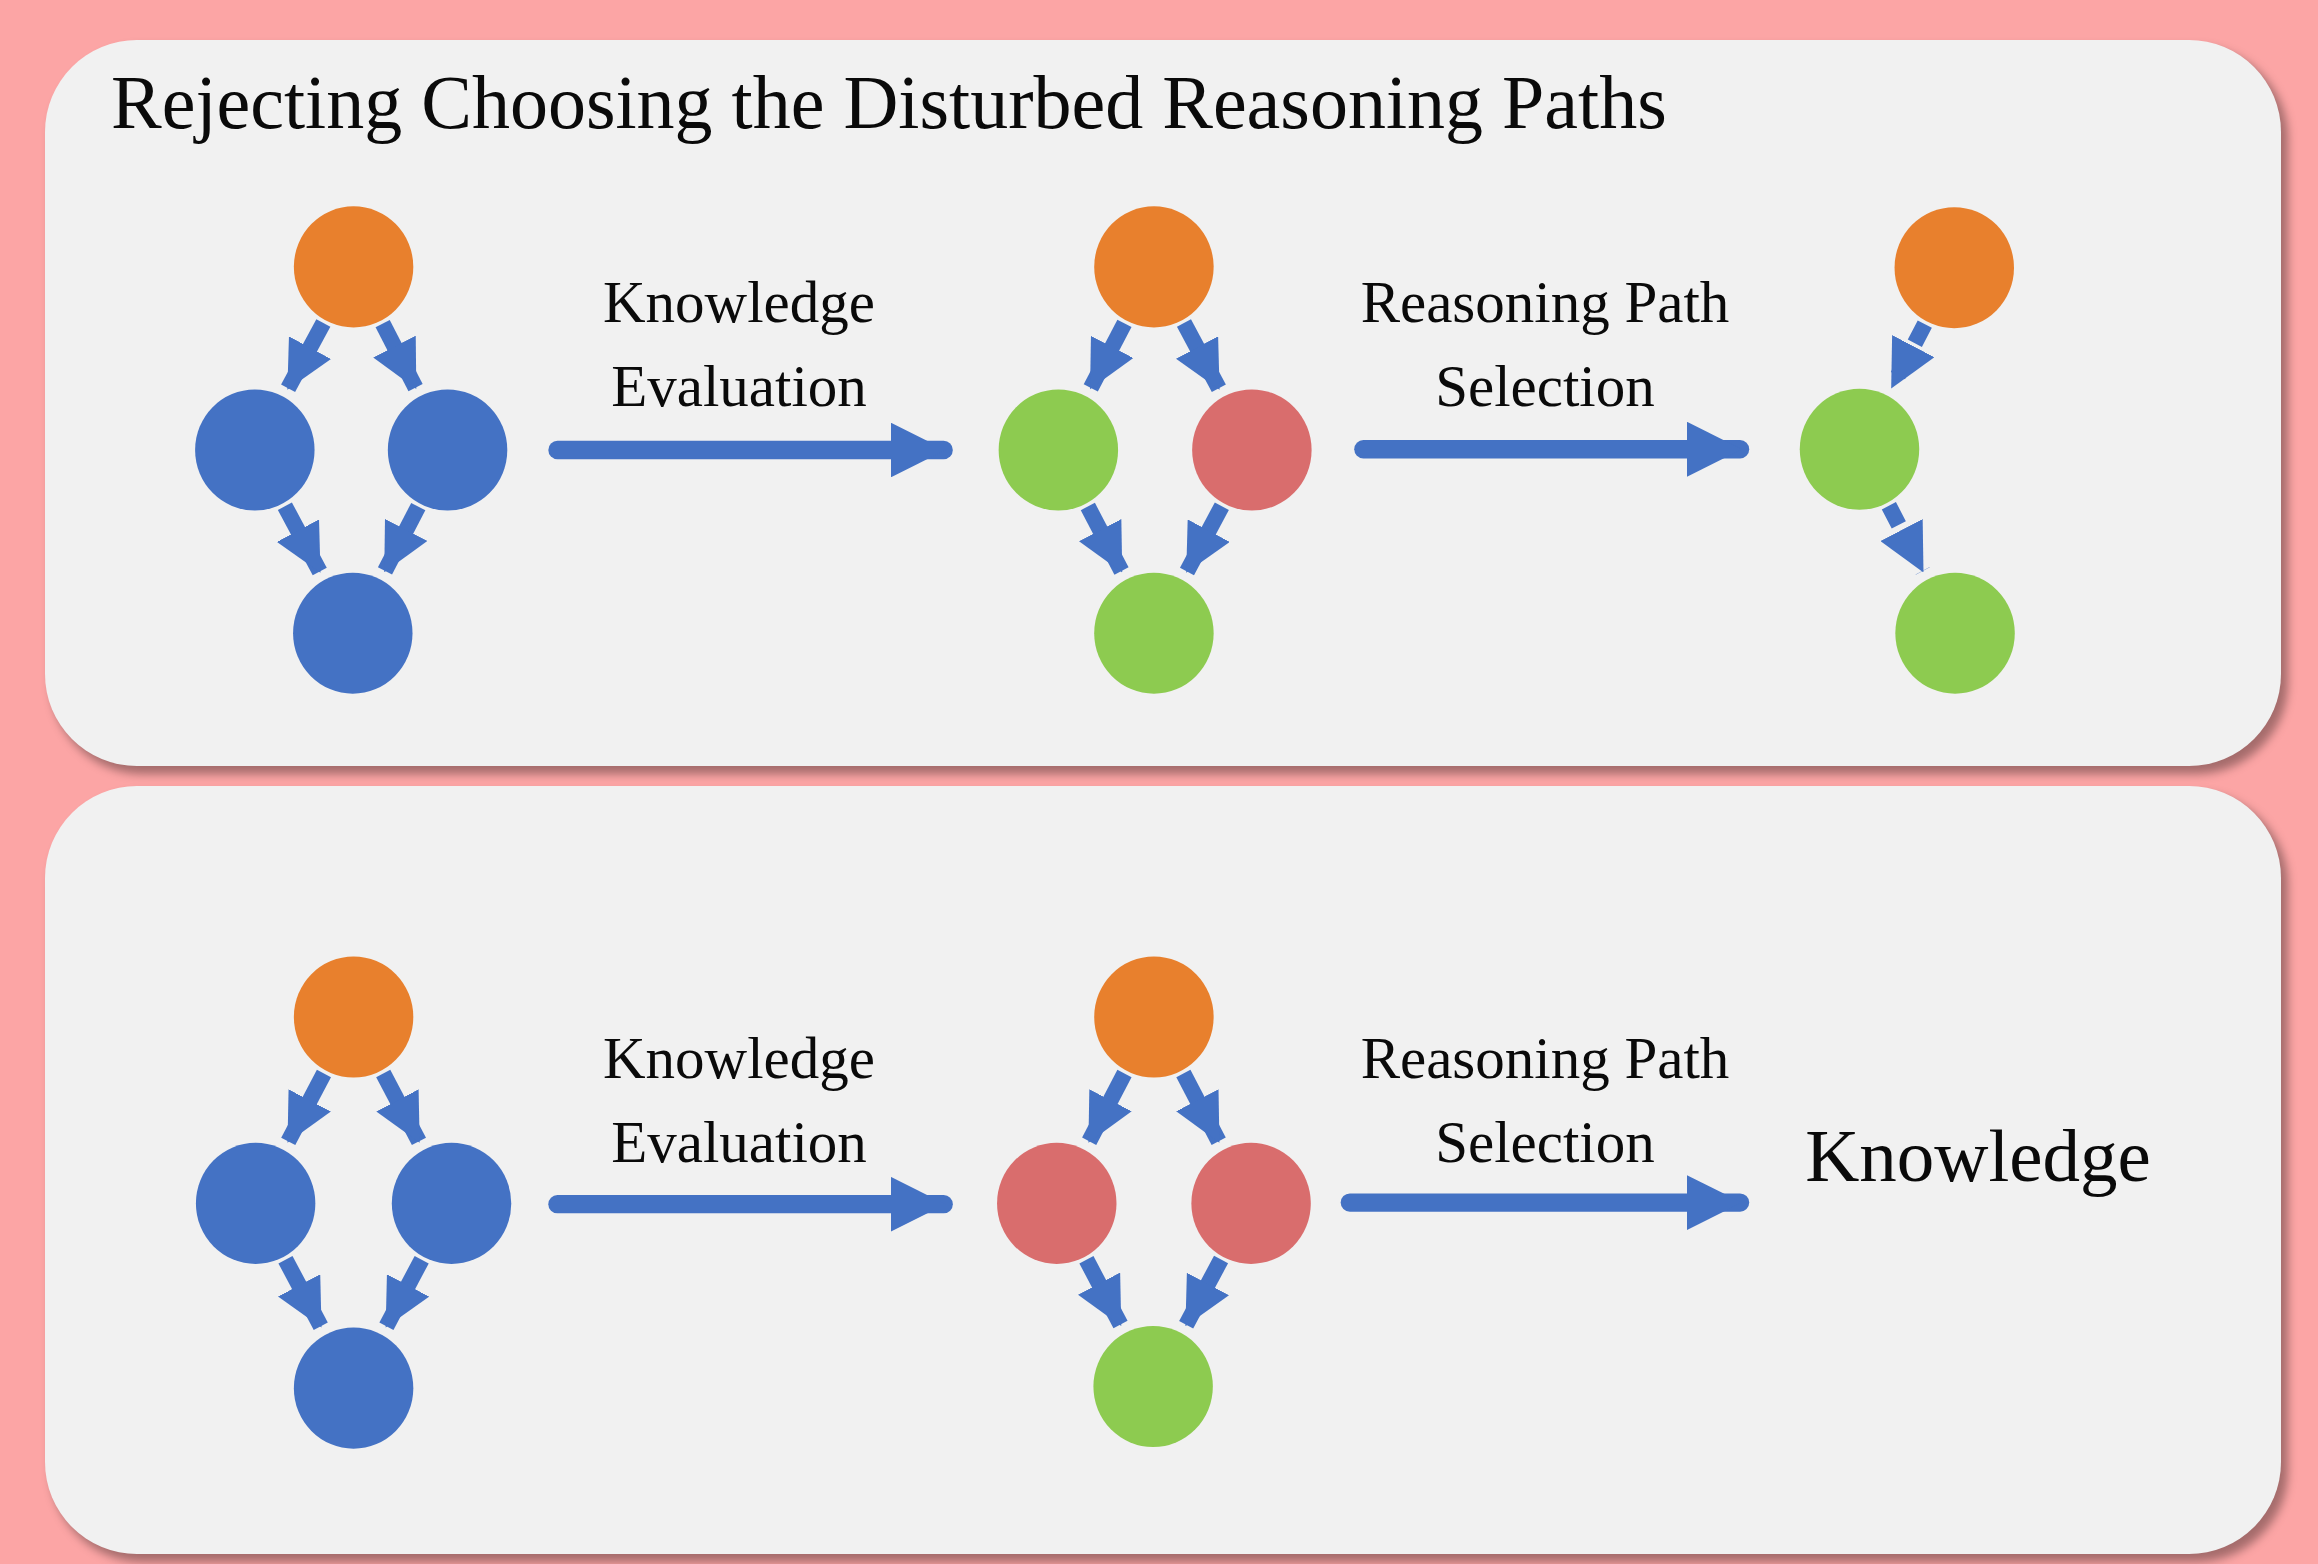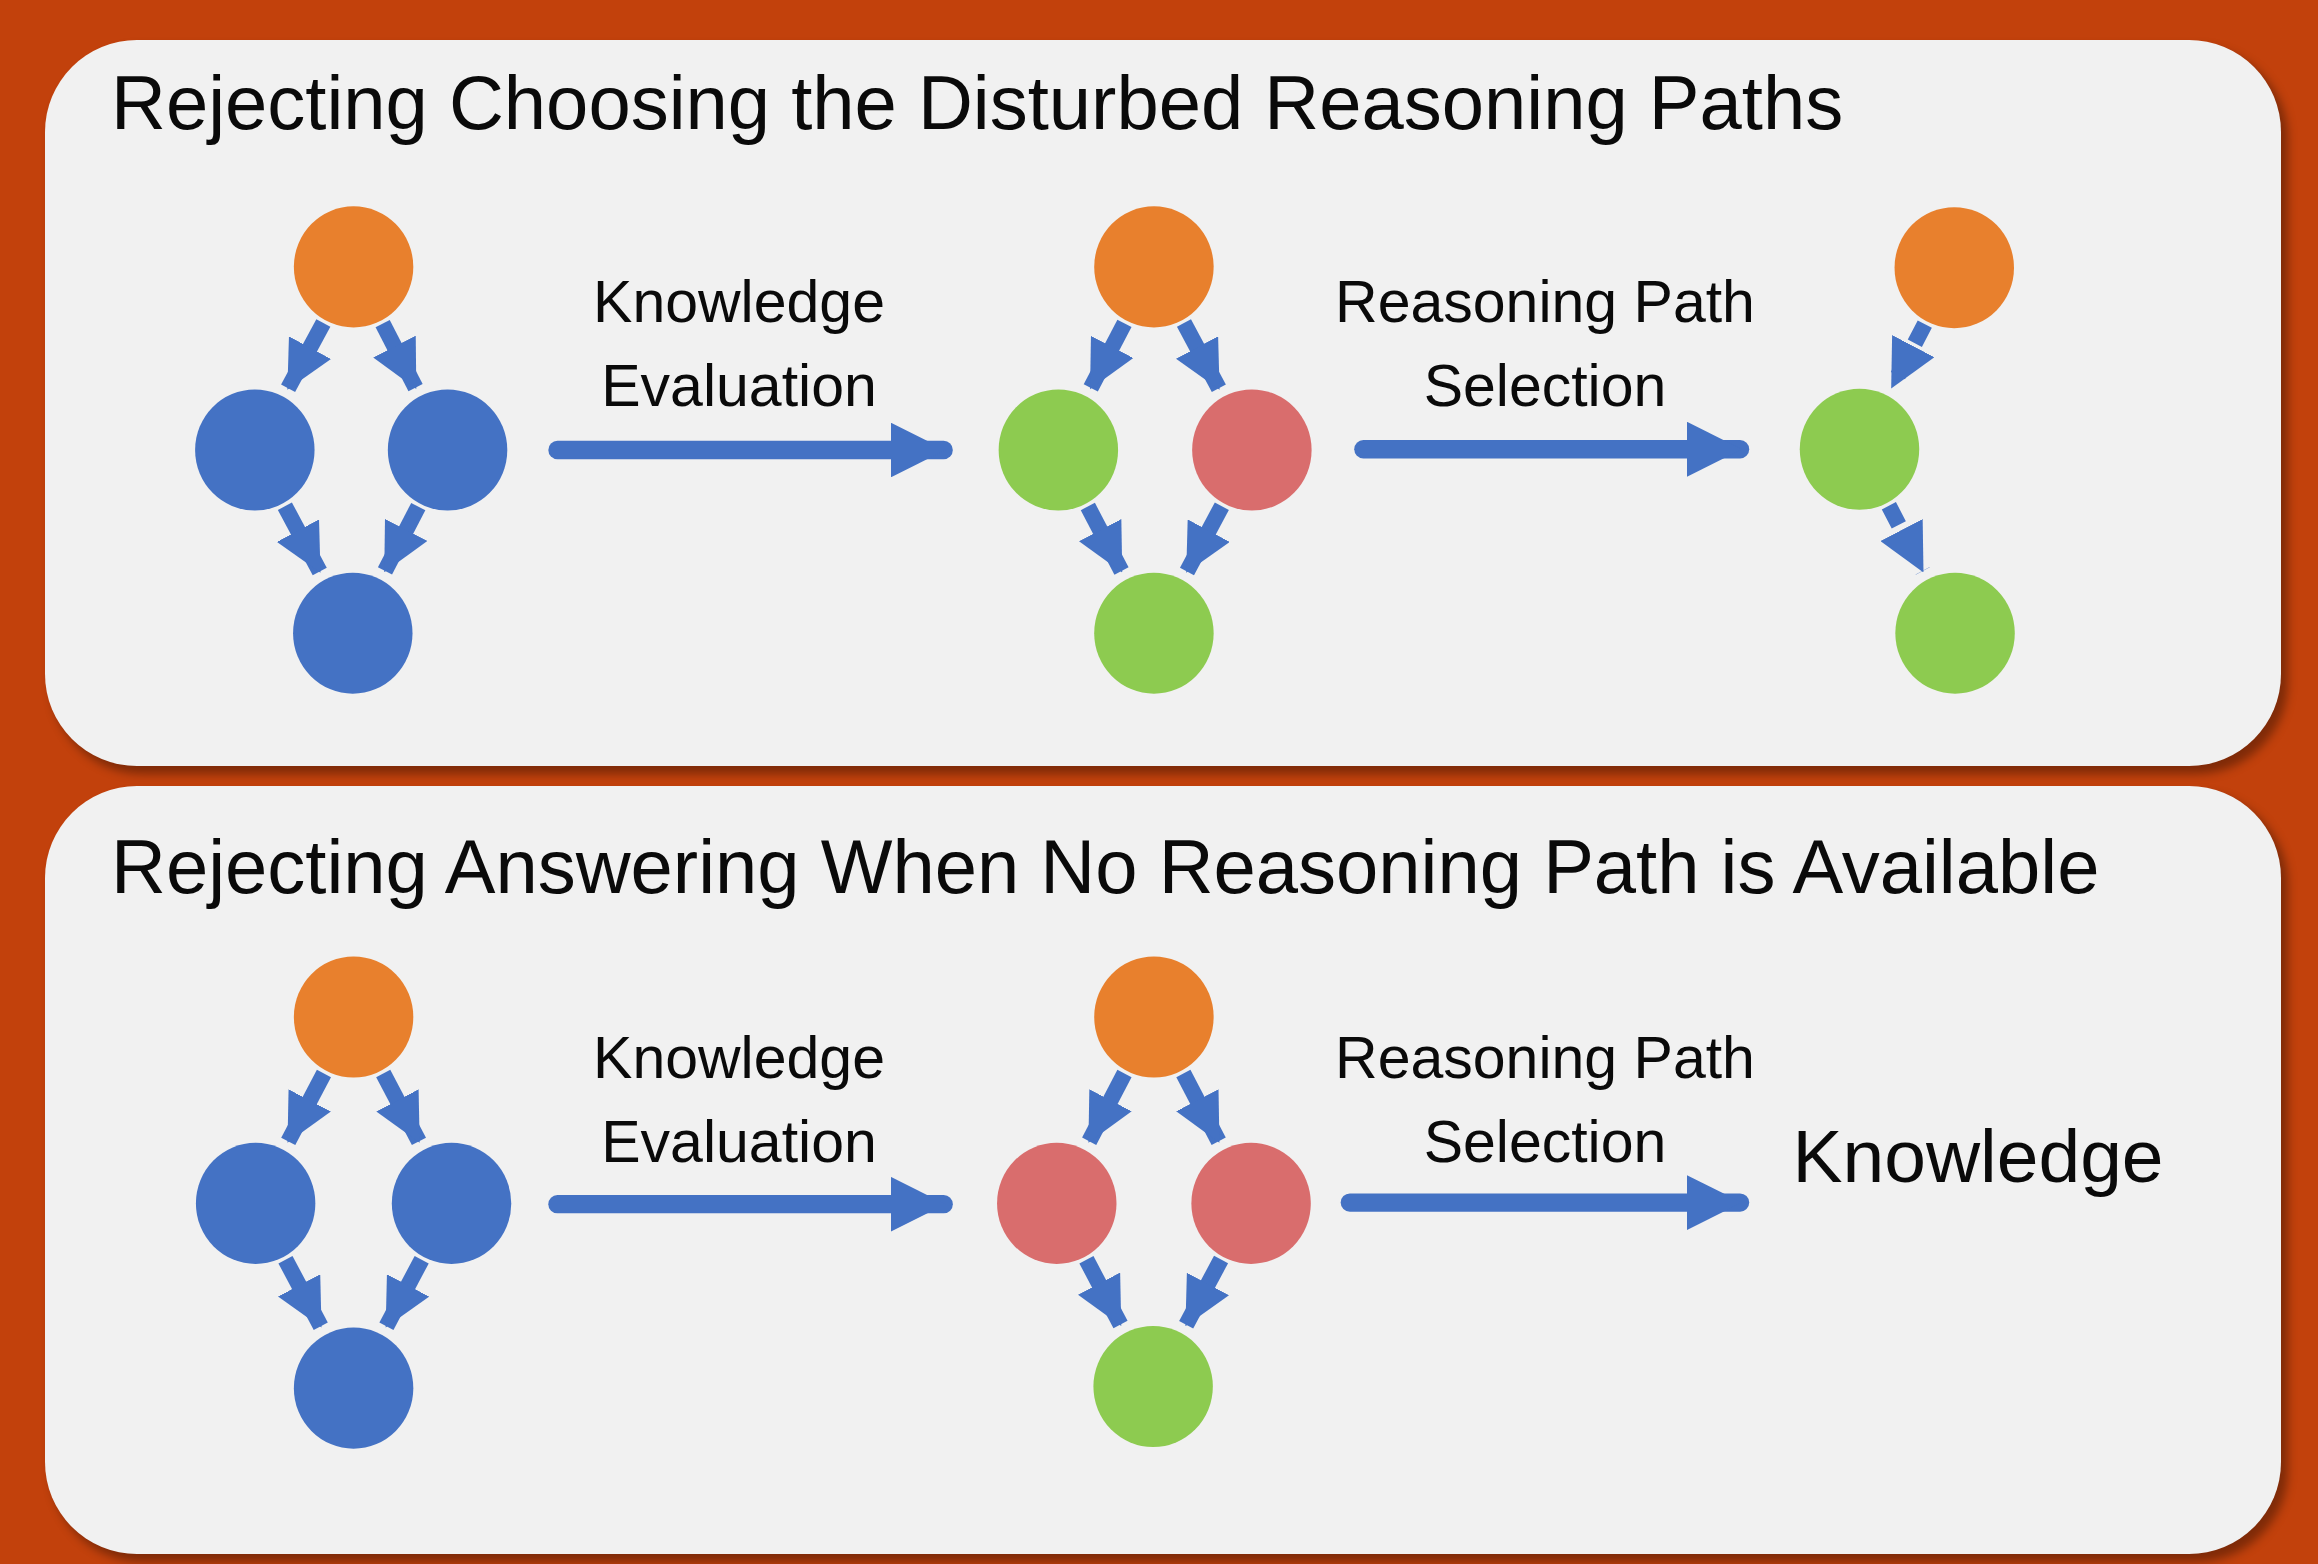--- a/index.html
+++ b/index.html
@@ -1,21 +1,21 @@
 <!DOCTYPE html>
 <html style="font-size:12.7px"><head>
 <meta charset="utf-8">
 <style>
   html,body{margin:0;padding:0;background:#ffffff;}
   .canvas{
     position:relative;
     width:2319px;
     height:1565px;
-    background:#c2410c;
-    font-family:Liberation Sans, sans-serif;
+    background:#fca5a5;
+    font-family:Liberation Serif, serif;
     color:#0a0a0a;
     overflow:hidden;
   }
   .panel{
     position:absolute;
     left:45px;
     width:2236px;
     background:#f1f1f1;
     border-radius:92px;
     box-shadow:6.4px 7.2px 9.6px rgba(0,0,0,0.35);
@@ -67,21 +67,20 @@
 </style>
 </head>
 <body>
 
 <div class="canvas">
 
   <div class="panel p1"></div>
   <div class="panel p2"></div>
 
   <div class="title t1">Rejecting Choosing the Disturbed Reasoning Paths</div>
-  <div class="title t2">Rejecting Answering When No Reasoning Path is Available</div>
 
   <div class="flowlabel fl1">
     <span class="ln">Knowledge</span>
     <span class="ln">Evaluation</span>
   </div>
   <div class="flowlabel fl2">
     <span class="ln">Reasoning Path</span>
     <span class="ln">Selection</span>
   </div>
   <div class="flowlabel fl3">

